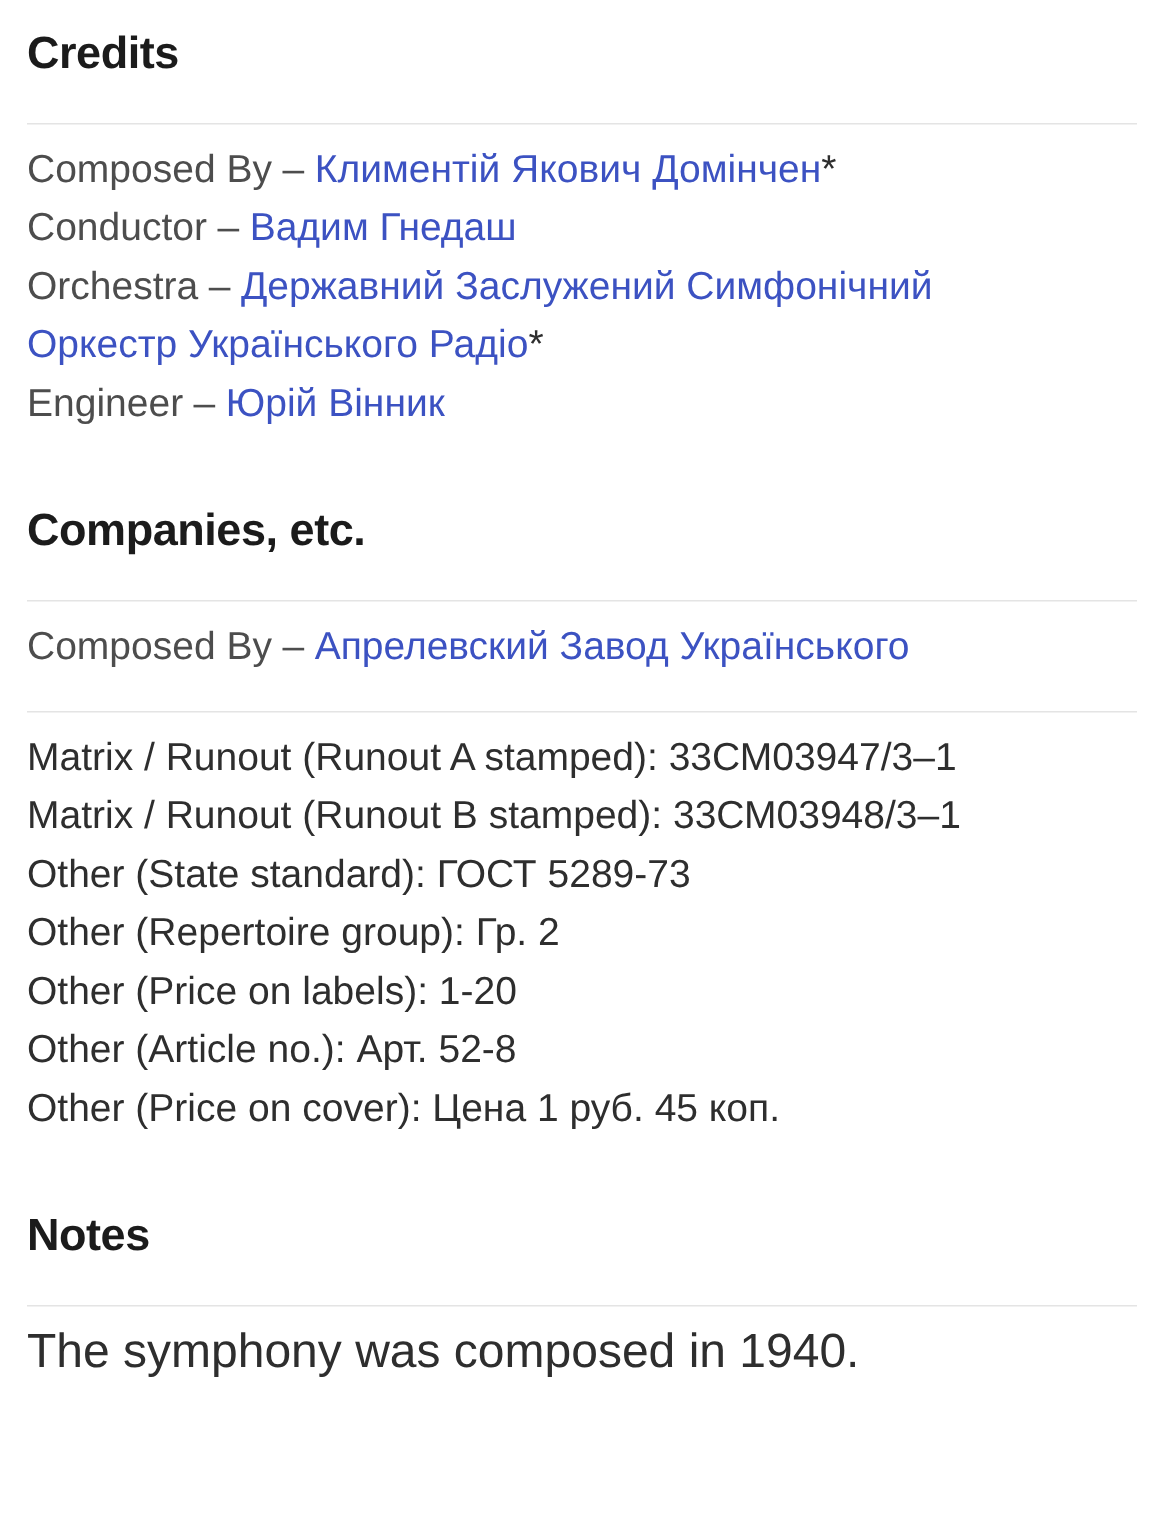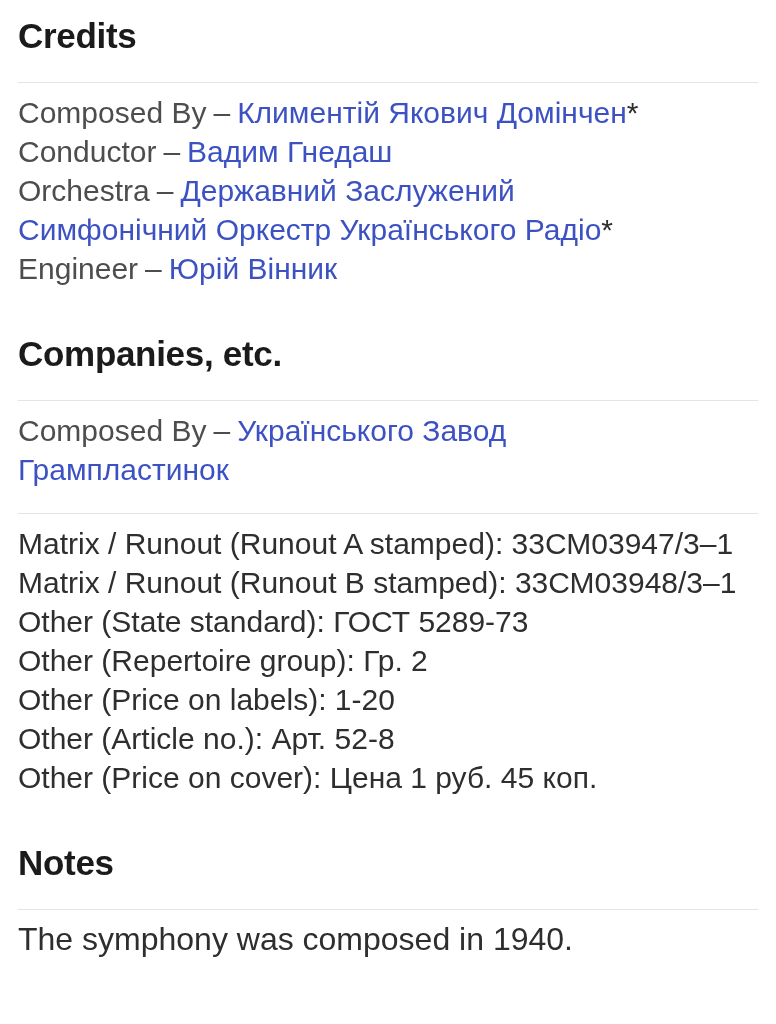--- a/index.html
+++ b/index.html
@@ -7,36 +7,36 @@
     width: 776px; height: 1024px;
     background: #ffffff;
     overflow: hidden;
     font-family: "Liberation Sans", "DejaVu Sans", sans-serif;
   }
   body { padding: 14px 18px 0 18px; }
 
   section { display: block; }
 
   h2.section-title {
-    font-size: 35px;
+    font-size: 30px;
     line-height: 44px;
     font-weight: 700;
     letter-spacing: -0.3px;
     color: var(--heading, #1b1b1b);
     margin-top: 44px;
   }
   section:first-of-type h2.section-title { margin-top: 0; }
 
   hr.divider {
     border: none;
     border-top: 1px solid var(--divider, #e4e4e4);
     margin: 24px 0 10px 0;
   }
 
-  .rows { font-size: 30px; line-height: 39px; }
+  .rows { font-size: 26px; line-height: 39px; }
   .row { margin: 0; }
 
   .credit-rows { max-width: 662px; }
 
   .role {
     color: var(--label, #4d4d4d);
   }
   .sep {
     color: var(--label, #4d4d4d);
     margin: 0 7px;
@@ -73,21 +73,21 @@
   <p class="row"><span class="role">Orchestra</span><span class="sep">–</span><a class="link" href="#">Державний Заслужений Симфонічний Оркестр Українського Радіо</a><span class="star">*</span></p>
 
   <p class="row"><span class="role">Engineer</span><span class="sep">–</span><a class="link" href="#">Юрій Вінник</a></p>
 </div>
   </section>
 
   <section>
     <h2 class="section-title">Companies, etc.</h2>
     <hr class="divider">
     <div class="rows credit-rows">
-  <p class="row"><span class="role">Composed By</span><span class="sep">–</span><a class="link" href="#">Українського Завод Грампластинок</a></p>
+  <p class="row"><span class="role">Composed By</span><span class="sep">–</span><a class="link" href="#">Апрелевский Завод Українського</a></p>
 </div>
   </section>
 
   <section>
     <hr class="divider">
     <div class="rows id-rows">
   <p class="row"><span class="id-label">Matrix / Runout (Runout A stamped)</span><span class="id-colon">: </span><span class="id-value">33СМ03947/3–1</span></p>
 
   <p class="row"><span class="id-label">Matrix / Runout (Runout B stamped)</span><span class="id-colon">: </span><span class="id-value">33СМ03948/3–1</span></p>
 

